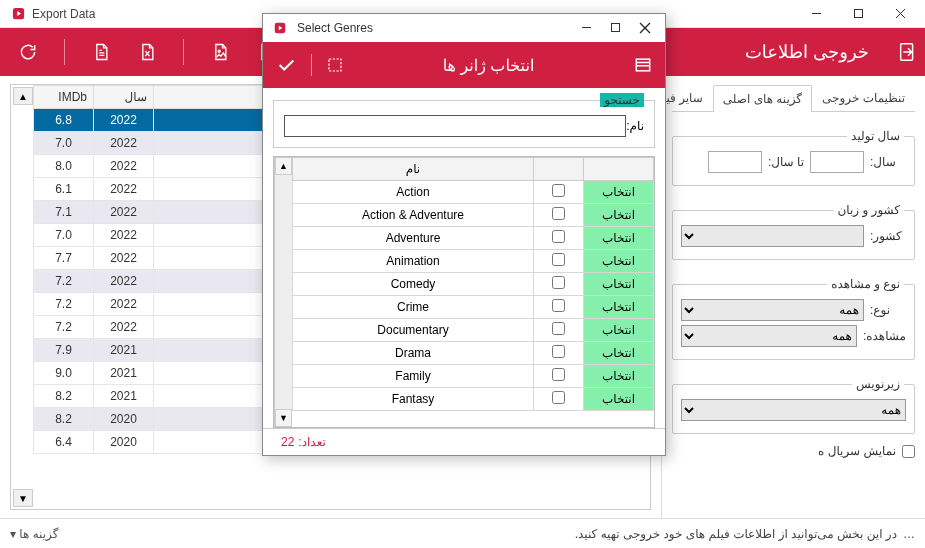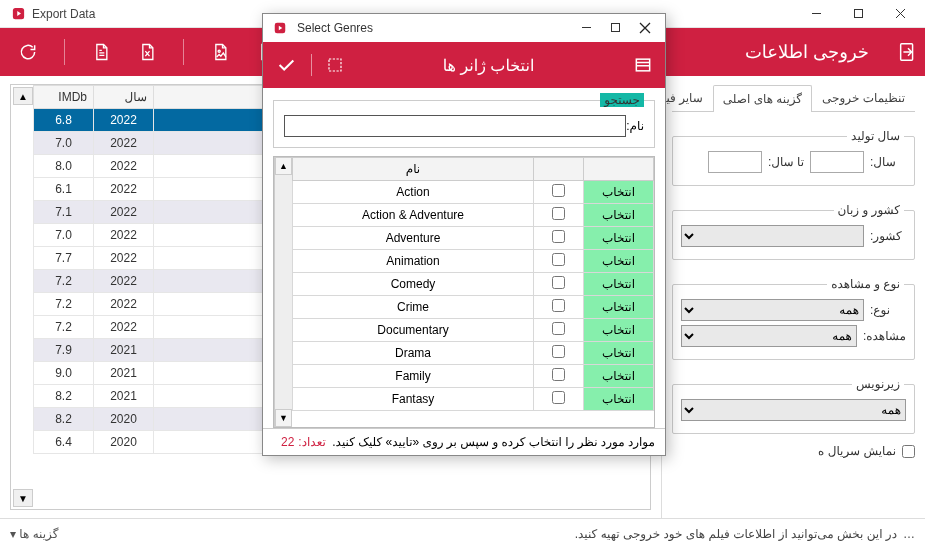--- a/index.html
+++ b/index.html
@@ -417,19 +417,18 @@
           </tbody>
       </table>
     </div>
     <div class="genre-scroll">
       <div class="sbtn">▲</div>
       <div class="track"></div>
       <div class="sbtn">▼</div>
     </div>
   </div>
   <div class="m-footer">
-    <span>موارد مورد نظر را انتخاب کرده و سپس بر روی «تایید» کلیک کنید.</span>
     <span style="margin-right:auto;display:flex;gap:4px">
       <span class="cnt-label">تعداد:</span>
       <span class="cnt">22</span>
     </span>
   </div>
 </div>
 
 </body></html>

